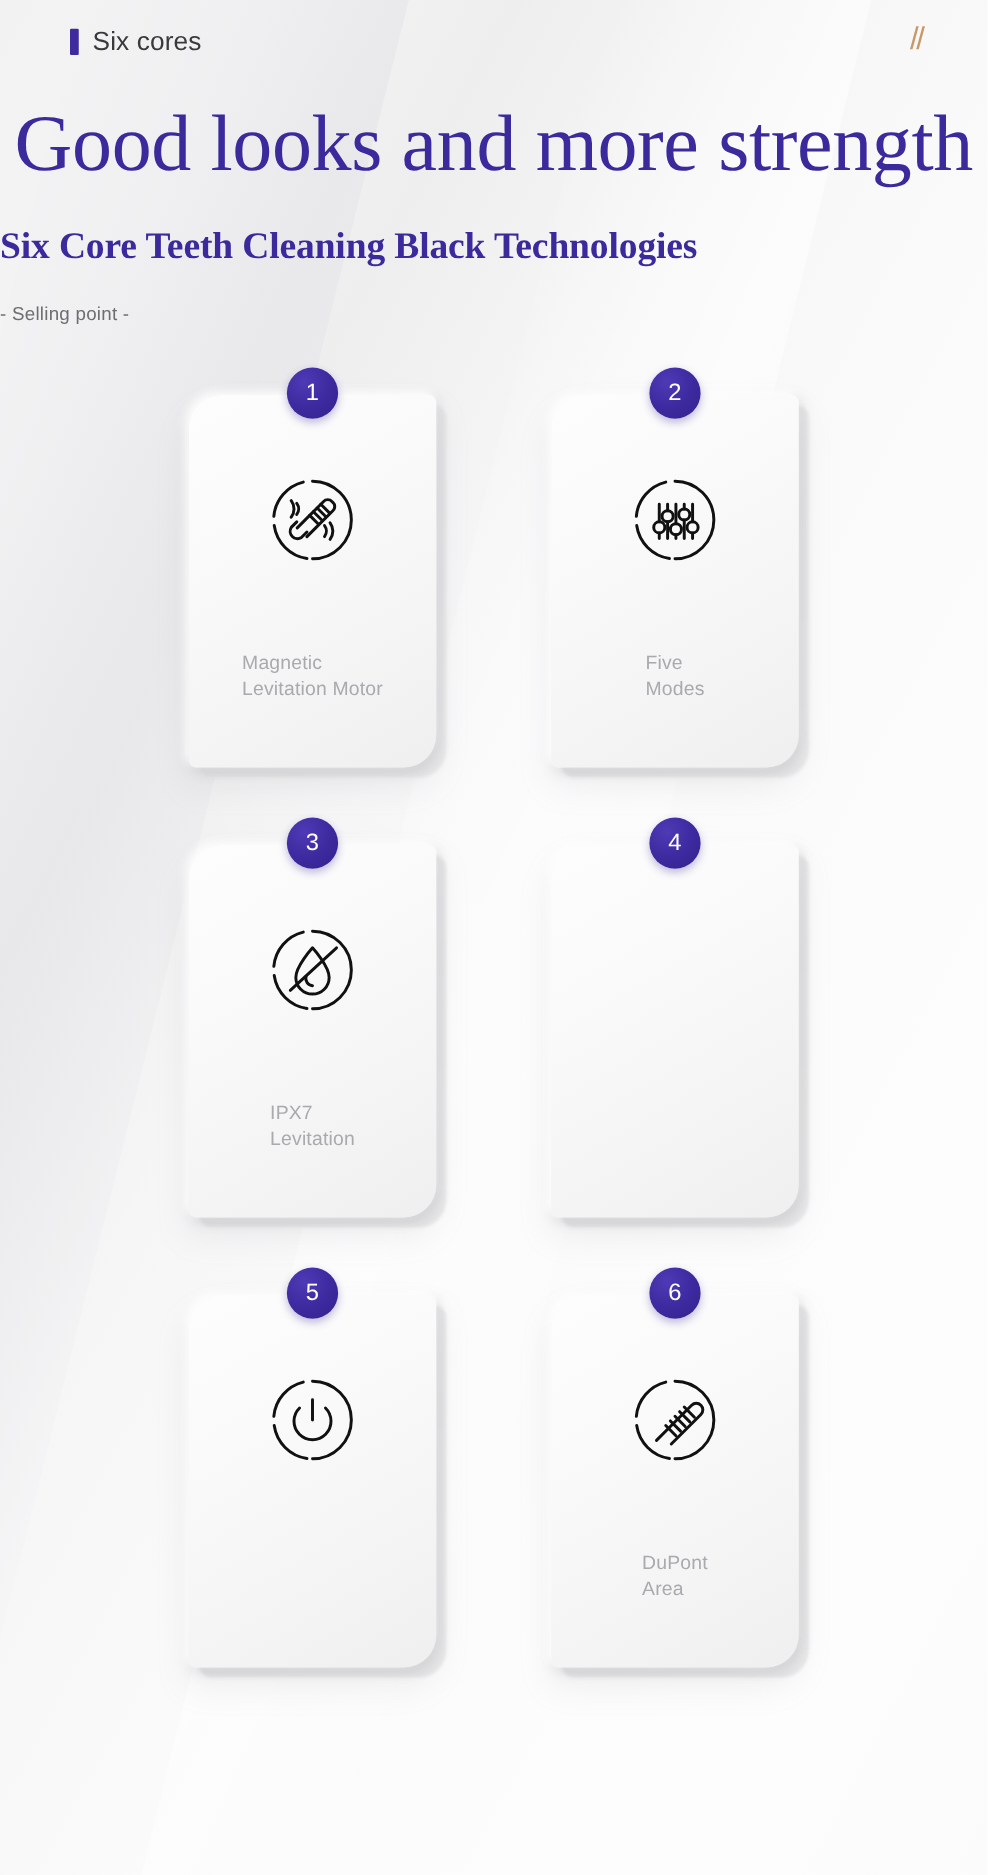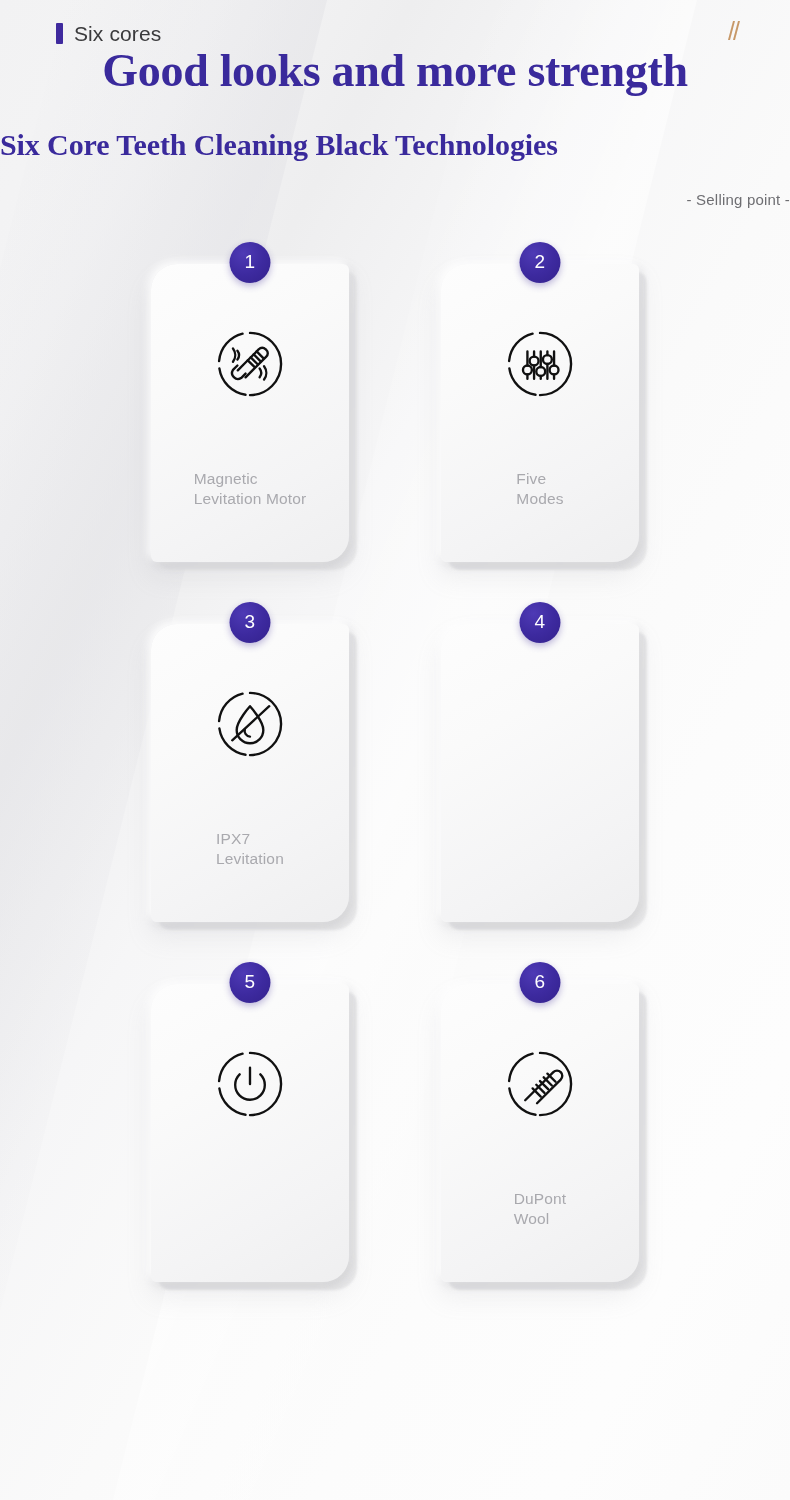--- a/index.html
+++ b/index.html
@@ -68,44 +68,44 @@
   }
   .slashes {
     font-size:25px;
     color:#c79868;
     letter-spacing:-2px;
     font-weight:400;
     transform:translateY(-2px);
   }
 
   .headline {
+    margin-top:34px;
     text-align:center;
     font-family:"Liberation Serif", serif;
-    font-weight:700;
-    font-size:46px;
+    font-weight:400;
+    font-size:64px;
     line-height:1.02;
     color:#3a2a9c;
     letter-spacing:-.3px;
   }
   .subhead {
     margin-top:33px;
     text-align:left;
     font-family:"Liberation Serif", serif;
     font-weight:700;
     font-size:30px;
     color:#3a2a9c;
     letter-spacing:-.1px;
   }
   .selling {
     margin-top:29px;
-    text-align:right;
+    text-align:left;
     font-size:15px;
     color:#6e6e72;
     letter-spacing:.2px;
-    padding-left:36px;
   }
 
   
   .grid {
     margin-top:56px;
     display:grid;
     grid-template-columns:198px 198px;
     justify-content:center;
     column-gap:92px;
     row-gap:62px;
@@ -300,18 +300,18 @@
         <div class="card-icon">
           <svg viewBox="0 0 100 100" fill="none" stroke="#111" stroke-width="3.2" stroke-linecap="round" stroke-linejoin="round">
             <path d="M50 8 A42 42 0 0 1 92 50 A42 42 0 0 1 50 92"></path>
             <path d="M44 91.6 A42 42 0 0 1 8.6 56"></path>
             <path d="M8.2 46 A42 42 0 0 1 40 9"></path>
             <path d="M30 72 L52 50 L68 34 a7 7 0 0 1 10 0 a7 7 0 0 1 0 10 L62 60 L46 76"></path>
             <path d="M60 36 L71 47 M55 41 L66 52 M50 46 L61 57 M45 51 L56 62 M40 56 L51 67"></path>
           </svg>
         </div>
         <div class="card-label">DuPont
-Wool</div>
+Area</div>
       </div>
     </div>
 
   </div>
 </div>
 
 </body></html>

